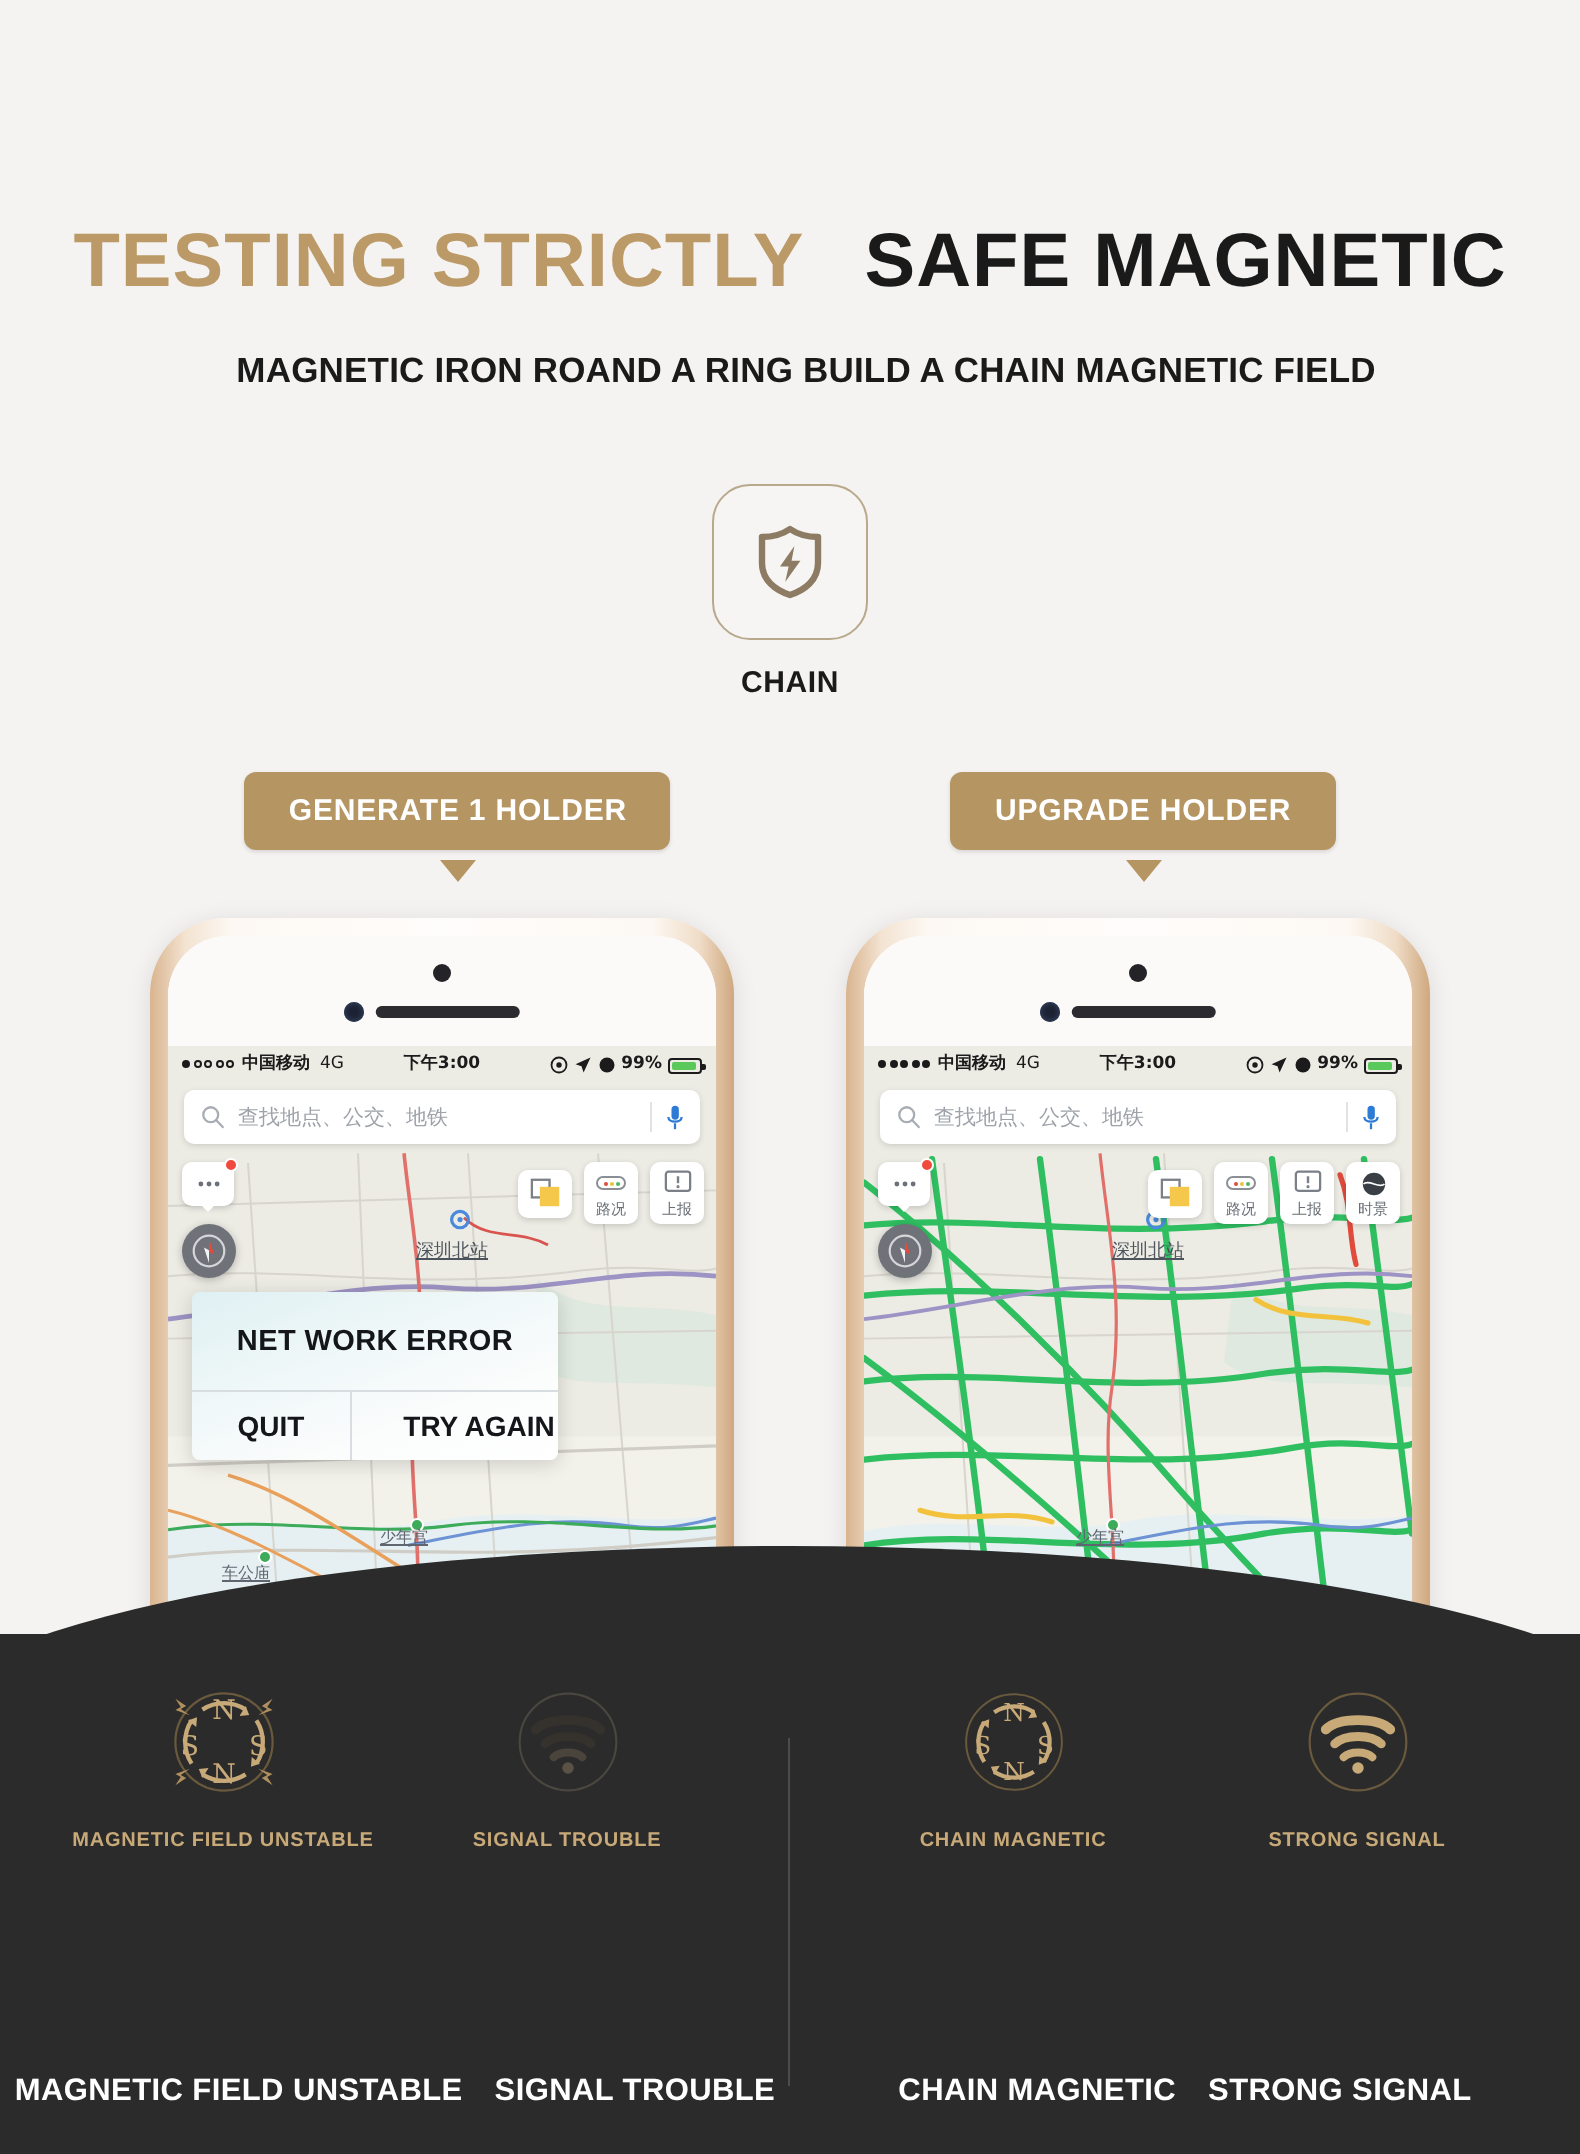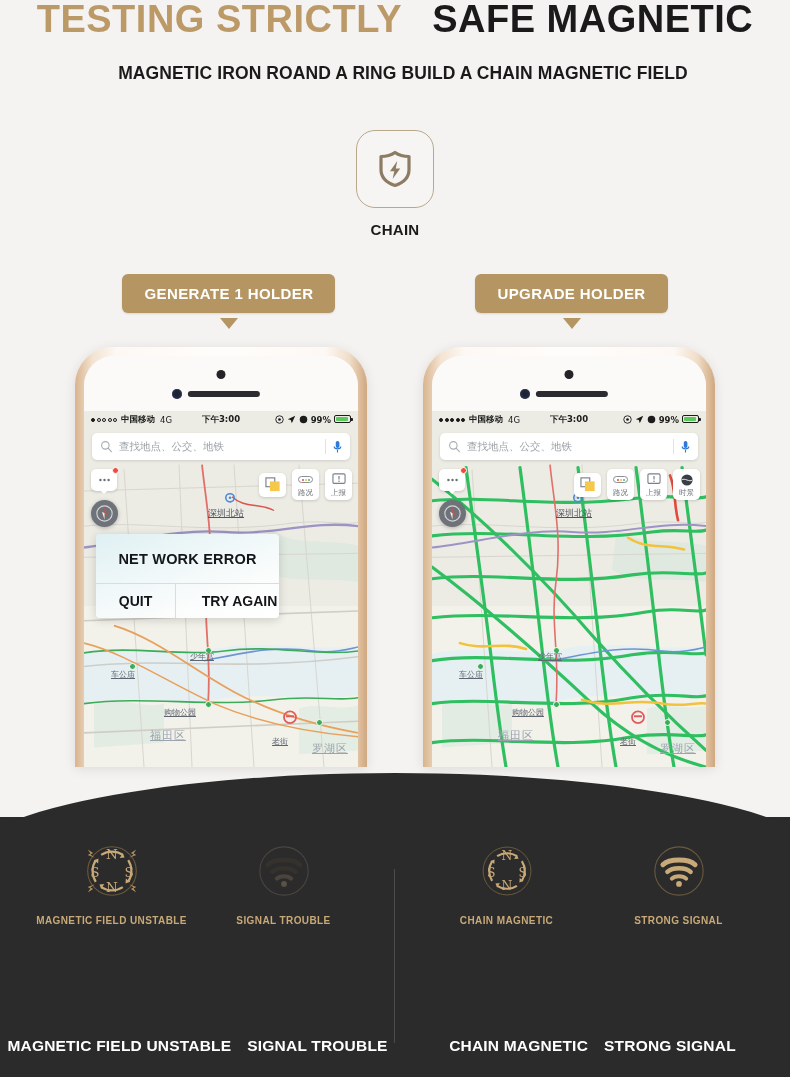--- a/index.html
+++ b/index.html
@@ -5,21 +5,21 @@
   * { margin:0; padding:0; box-sizing:border-box; }
   html,body { width:790px; height:1077px; }
   body {
     font-family:"Liberation Sans", sans-serif;
     background:#f4f3f1;
     position:relative;
     overflow:hidden;
   }
 
   
-  .header { text-align:center; }
+  .header { padding-top:112px; text-align:center; }
   .title-row {
     font-size:38px; font-weight:bold; letter-spacing:.5px;
     line-height:1; white-space:nowrap;
   }
   .title-gold { color:#bc9a68; }
   .title-dark { color:#1a1a1a; margin-left:30px; }
   .subtitle {
     margin-top:25px; font-size:17.5px; font-weight:bold;
     color:#1a1a1a; letter-spacing:.1px;margin-left:16px;
   }
@@ -121,21 +121,21 @@
   .sig-dots { display:flex; gap:1.5px; align-items:center; }
   .sd {
     width:4px;height:4px;border-radius:50%;
     border:.8px solid #1b1b1b; background:transparent;
   }
   .sd.on { background:#1b1b1b; }
   .carrier { margin-left:4px; }
   .net { margin-left:5px; font-weight:normal;}
   .sb-time { position:absolute; left:50%; transform:translateX(-50%); }
   .sb-right {
-    margin-left:auto; display:flex; align-items:flex-start; gap:3px;
+    margin-left:auto; display:flex; align-items:flex-end; gap:3px;
   }
   .batt {
     width:17px;height:8px;border:1px solid #1b1b1b;border-radius:2px;
     position:relative; padding:1px;
   }
   .batt i { display:block; height:100%; width:96%; background:#5ac85a; border-radius:1px; }
   .batt:after {
     content:""; position:absolute; right:-3px; top:2.2px;
     width:1.6px;height:3px;background:#1b1b1b;border-radius:0 1px 1px 0;
   }

